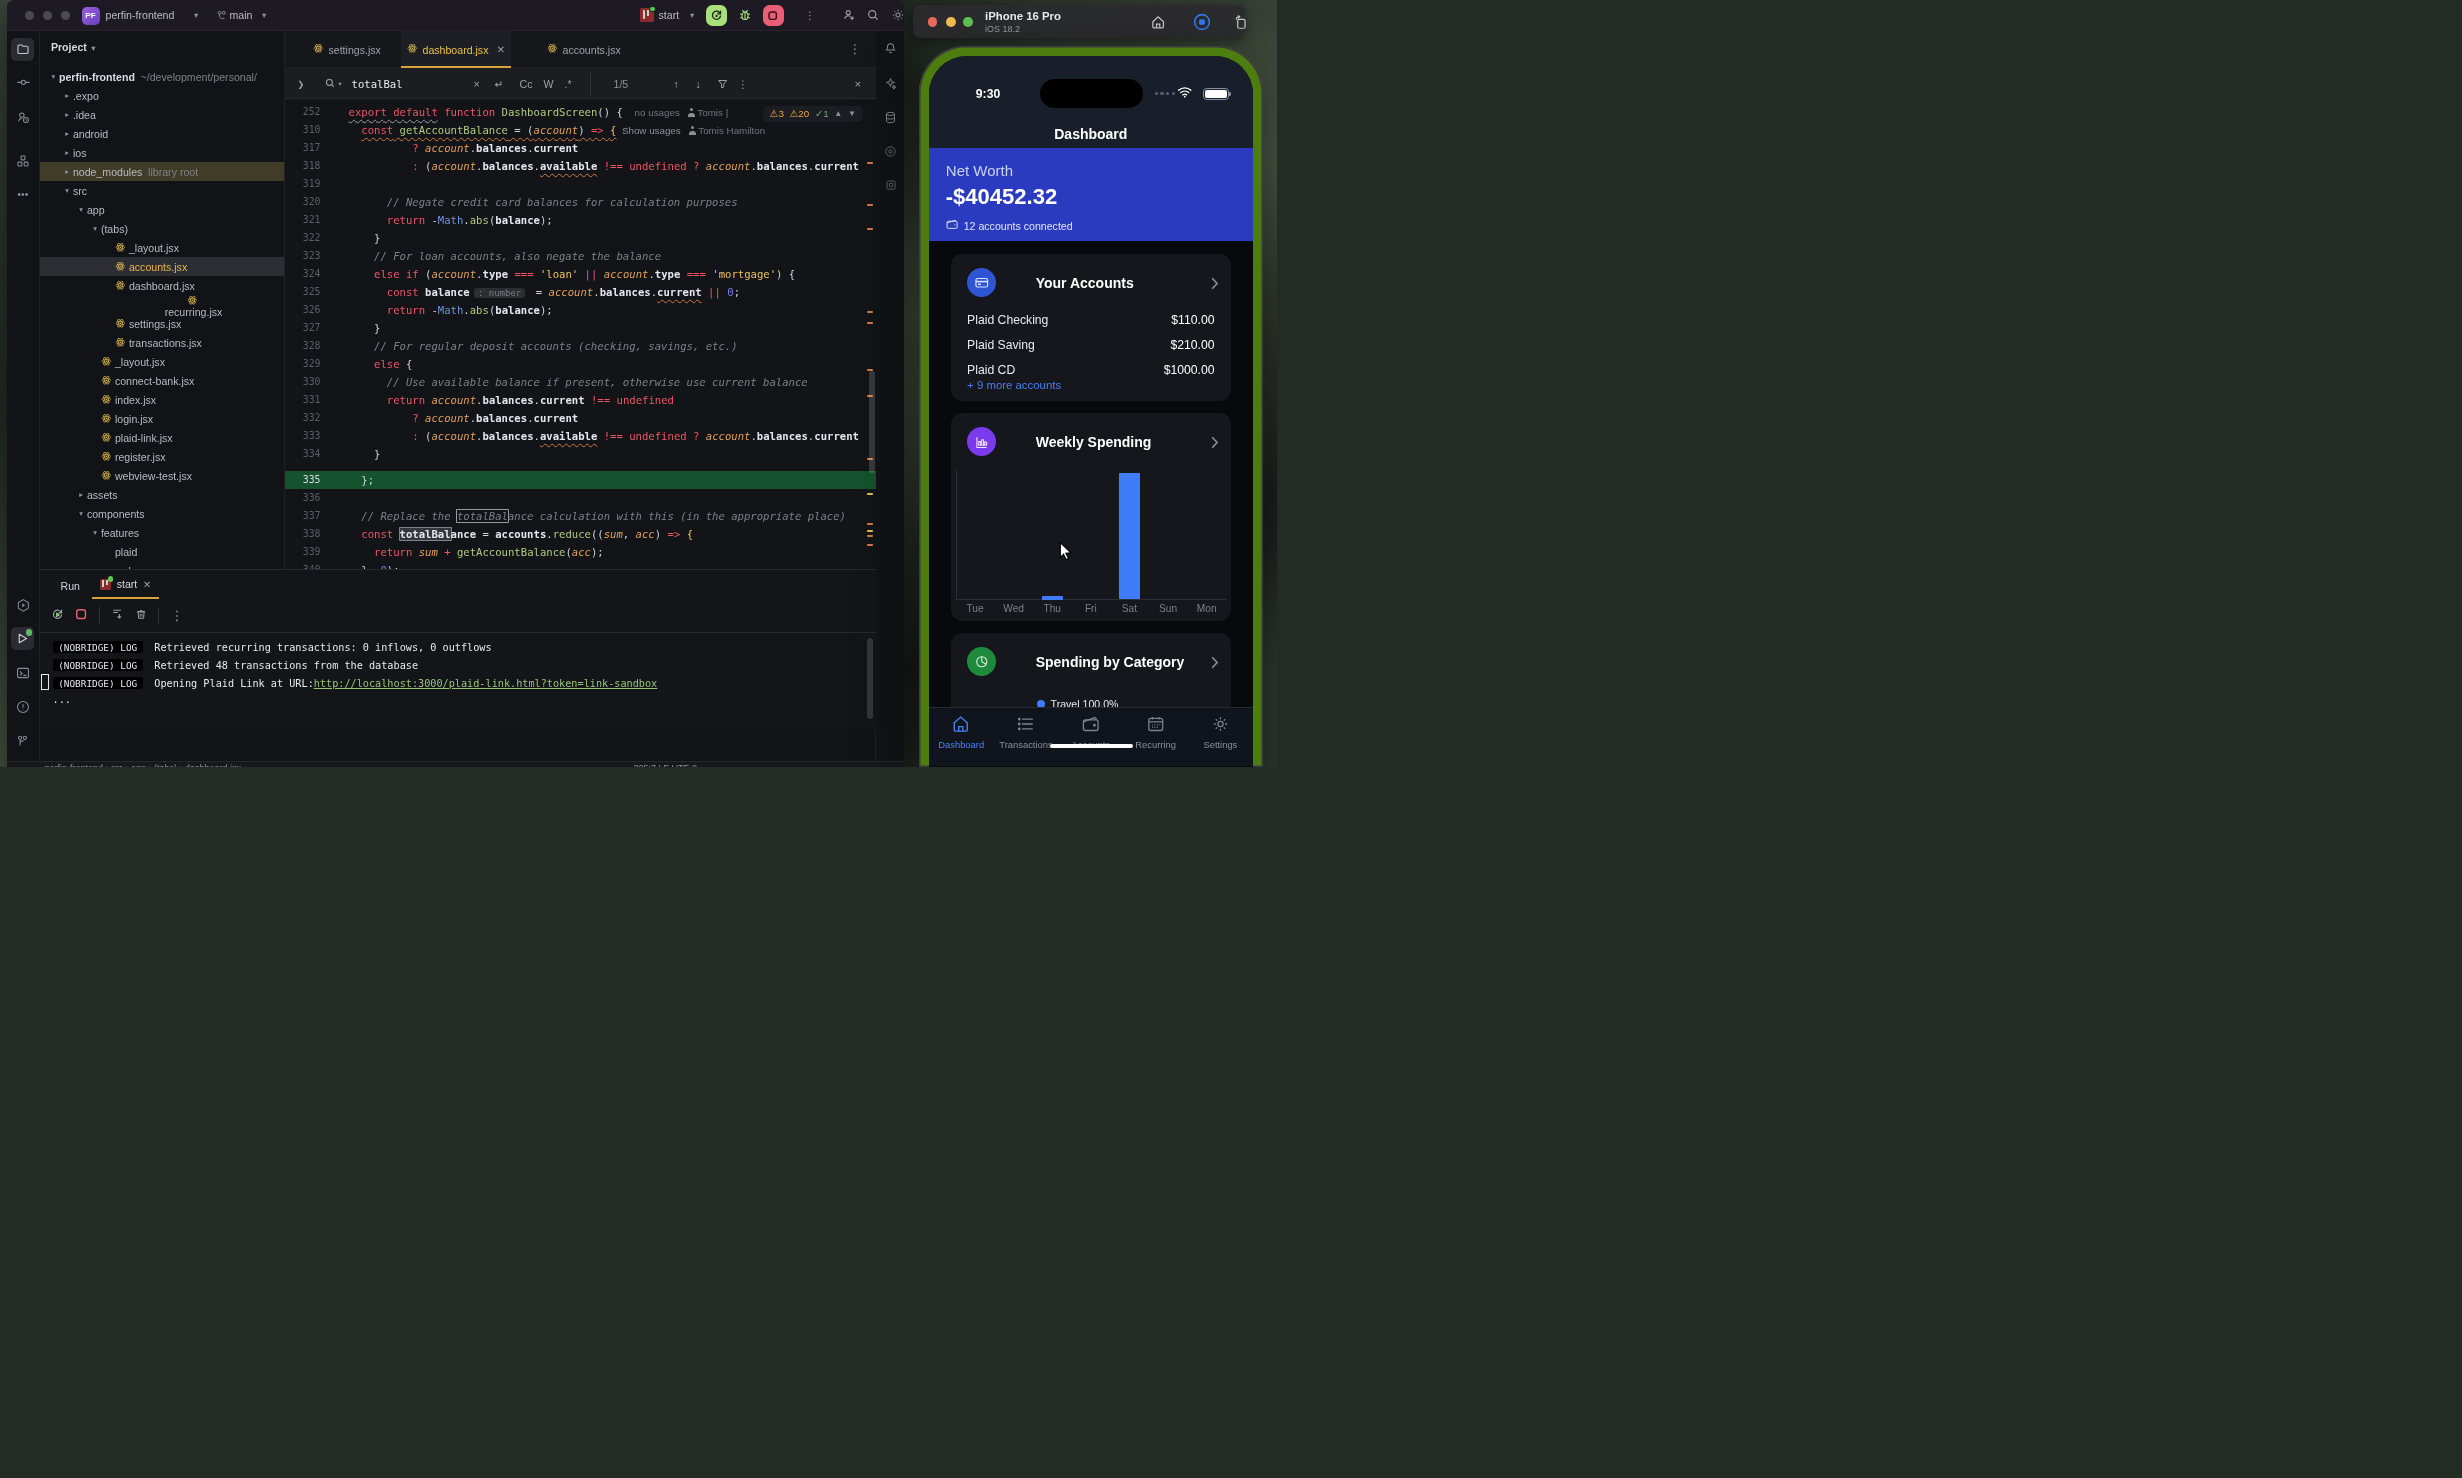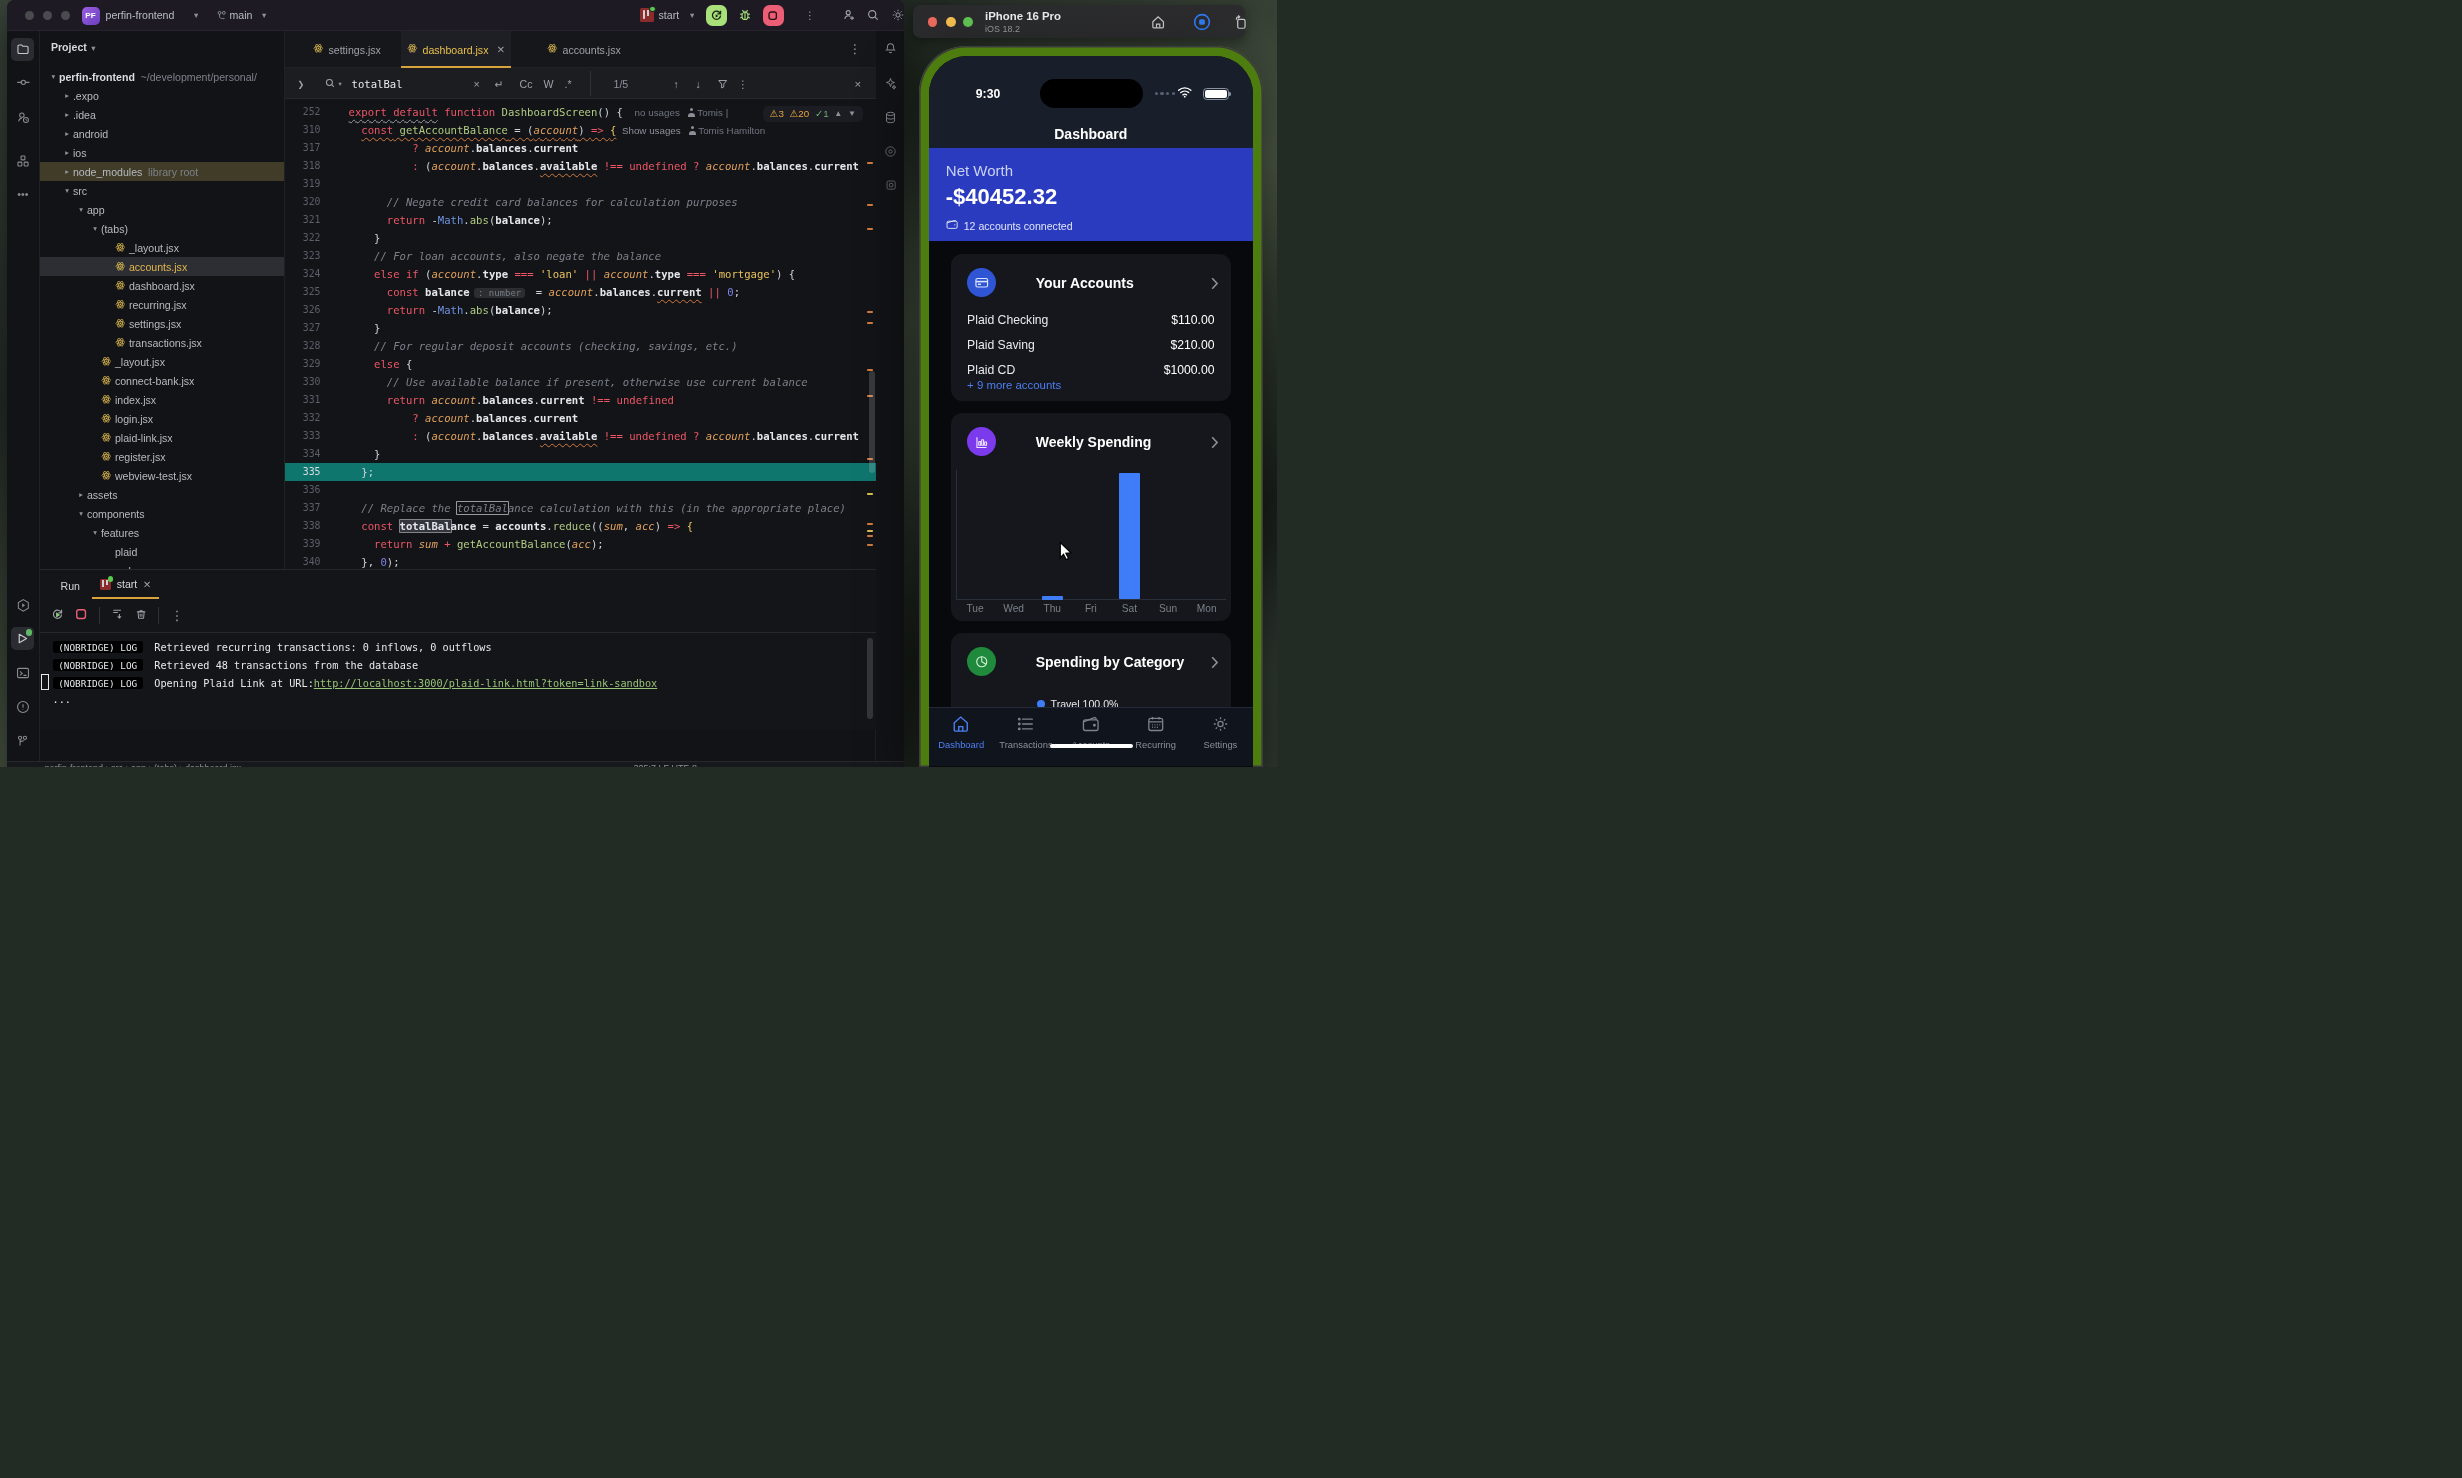--- a/index.html
+++ b/index.html
@@ -69,21 +69,21 @@
   #tab-more { position:absolute; right:14.7px; top:10.6px; color:#9da1a8; font-size:12.2px; }
 
   #findbar { position:absolute; left:0; top:37px; width:100%; height:31px; background:#1b1d21; border-bottom:0.8px solid #26282c; }
   .fb { position:absolute; top:0; height:31px; display:flex; align-items:center; color:#9da1a8; font-size:10.6px; }
   #find-query { color:#e8eaee; font-size:10.6px; font-family:"DejaVu Sans Mono", monospace; }
   .fb-sep { position:absolute; top:3.3px; width:0.8px; height:24.4px; background:#2e3136; }
 
   
   #code { position:absolute; left:0; top:72px; width:100%; height:498px; overflow:hidden; }
   .line { position:relative; height:18px; white-space:pre; }
-  .line.cur { background:#0f766e; }
+  .line.cur { background:#14532d;margin-top:8px; }
   .lnum { position:absolute; left:0; top:0; width:36px; text-align:right; color:#5a5f68; font-size:9.8px; line-height:18px; font-family:"DejaVu Sans Mono", monospace; }
   .line.cur .lnum { color:#d8dbe0; }
   .lcode { position:absolute; left:64px; top:0; line-height:18px; font-size:10.6px; font-family:"DejaVu Sans Mono", monospace; }
   .tk-p { color:#cfd3da; } .tk-k { color:#ee5666; } .tk-f { color:#b0cc80; }
   .tk-s { color:#eac45c; } .tk-c { color:#7b8089; font-style:italic; }
   .tk-a { color:#e2a15c; font-style:italic; } .tk-n { color:#7d83e8; }
   .tk-m { color:#6e93e0; } .tk-w { color:#e3e6ea; font-weight:600; }
   .tk-g { color:#6f7580; font-size:9.8px; font-family:"Liberation Sans", sans-serif; }
   .tk-g2 { color:#8b919b; font-size:9.8px; font-family:"Liberation Sans", sans-serif; }
   .zo { text-decoration:underline wavy #d07a3f 0.8px; text-underline-offset:3.3px; }
@@ -410,21 +410,21 @@
           <span class="ticon">
             <svg width="10.6" height="10.6" viewBox="0 0 24 24" fill="none" stroke="#e8c253" stroke-width="1.4">
               <ellipse cx="12" cy="12" rx="10" ry="4.2"></ellipse>
               <ellipse cx="12" cy="12" rx="10" ry="4.2" transform="rotate(60 12 12)"></ellipse>
               <ellipse cx="12" cy="12" rx="10" ry="4.2" transform="rotate(120 12 12)"></ellipse>
               <circle cx="12" cy="12" r="1.8" fill="#e8c253" stroke="none"></circle>
             </svg>
           </span>
           <span class="lbl">dashboard.jsx</span>
         </div>
-        <div class="trow" style="padding-left: 64px;">
+        <div class="trow" style="padding-left: 64px; flex-direction: column;">
           <span class="arr"></span>
           <span class="ticon">
             <svg width="10.6" height="10.6" viewBox="0 0 24 24" fill="none" stroke="#e8c253" stroke-width="1.4">
               <ellipse cx="12" cy="12" rx="10" ry="4.2"></ellipse>
               <ellipse cx="12" cy="12" rx="10" ry="4.2" transform="rotate(60 12 12)"></ellipse>
               <ellipse cx="12" cy="12" rx="10" ry="4.2" transform="rotate(120 12 12)"></ellipse>
               <circle cx="12" cy="12" r="1.8" fill="#e8c253" stroke="none"></circle>
             </svg>
           </span>
           <span class="lbl">recurring.jsx</span>

